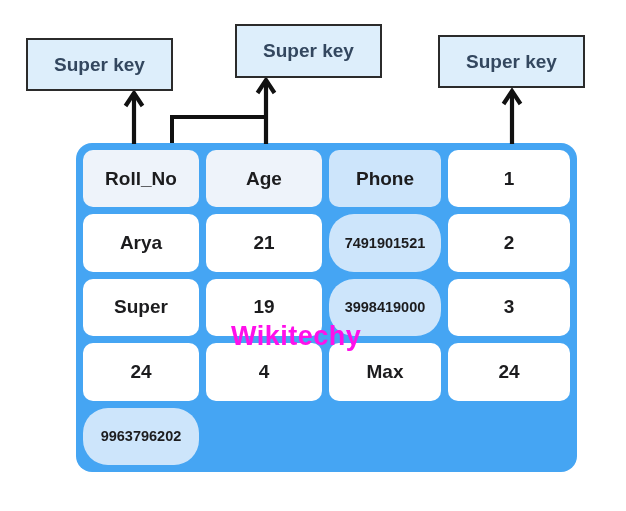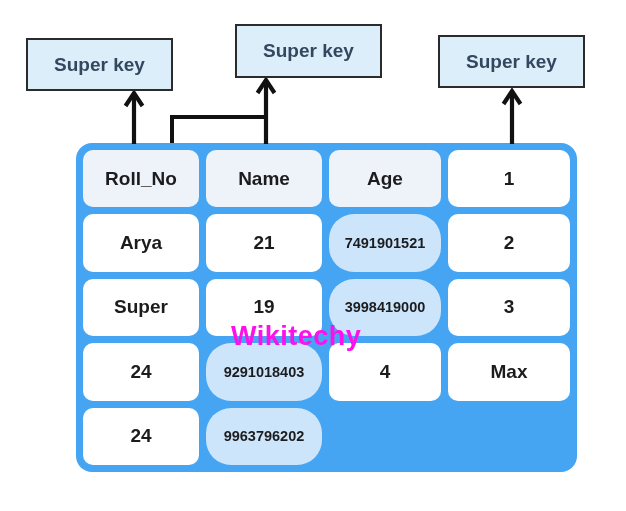--- a/index.html
+++ b/index.html
@@ -83,36 +83,35 @@
 
   <g stroke="#111111" stroke-width="4.2" fill="none">
     <line x1="512" y1="144" x2="512" y2="95"></line>
     <polyline points="503.5,104 512,91 520.5,104"></polyline>
   </g>
 </svg>
 
 <div class="table-wrap">
 
   <div class="cell hdr">Roll_No</div>
-  <div class="cell hdr">Name</div>
   <div class="cell hdr">Age</div>
+  <div class="cell hdr phone">Phone</div>
 
   <div class="cell">1</div>
   <div class="cell">Arya</div>
   <div class="cell">21</div>
   <div class="cell phone num">7491901521</div>
 
   <div class="cell">2</div>
   <div class="cell">Super</div>
   <div class="cell">19</div>
   <div class="cell phone num">3998419000</div>
 
   <div class="cell">3</div>
   <div class="cell">24</div>
-  <div class="cell phone num">9291018403</div>
 
   <div class="cell">4</div>
   <div class="cell">Max</div>
   <div class="cell">24</div>
   <div class="cell phone num">9963796202</div>
 </div>
 
 <div class="watermark">Wikitechy</div>
 
 </body></html>

